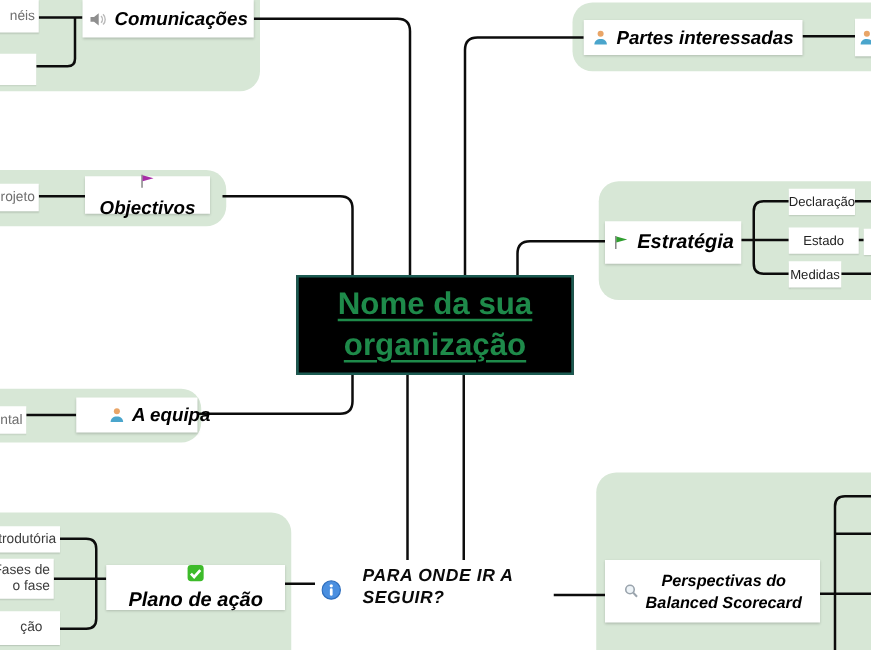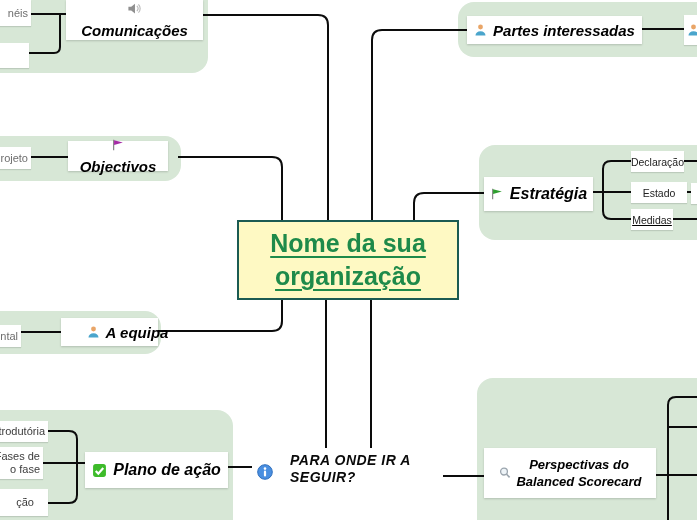--- a/index.html
+++ b/index.html
@@ -22,21 +22,21 @@
   .small .lbl{font-weight:normal;font-style:normal;font-size:10.5px;color:#222;}
   .frag{
     position:absolute;background:#ffffff;box-sizing:border-box;
     display:flex;flex-direction:column;justify-content:center;align-items:flex-end;
     box-shadow:0 1px 1px rgba(0,0,0,.12);
     font-size:11px;color:#6e6e6e;padding-right:3px;line-height:13px;white-space:nowrap;
   }
   .frag.dark{color:#3c3c3c;}
   .central{
     position:absolute;left:237px;top:220px;width:222px;height:80px;
-    background:#fef9c3;border:2px solid #1b5b52;box-sizing:border-box;
+    background:#000000;border:2px solid #1b5b52;box-sizing:border-box;
     display:flex;flex-direction:column;align-items:center;justify-content:center;
   }
   .central div{
     font-size:25px;font-weight:bold;color:#1e8a4a;line-height:33px;
     text-decoration:underline;text-decoration-thickness:2px;text-underline-offset:4px;
     white-space:nowrap;
   }
   .floating{
     position:absolute;left:290px;top:452px;width:156px;text-align:left;
     font-size:14px;font-weight:bold;font-style:italic;color:#0a0a0a;
@@ -80,21 +80,21 @@
     <path d="M228 467 L252 467"></path>
     <path d="M443 476 L484 476"></path>
     <path d="M656 475 L668 475 M697 397 L676 397 Q668 397 668 405 L668 520 M668 427 L697 427 M668 475 L697 475"></path>
   </svg>
 
   <div class="central">
     <div>Nome da sua</div>
     <div>organização</div>
   </div>
 
-  <div class="node sz15" style="left:66px;top:0;width:137px;height:40px;flex-direction:column;">
+  <div class="node sz15" style="left:66px;top:0;width:137px;height:30px;">
     <span class="icon">
       <svg width="15" height="15" viewBox="0 0 16 16">
           <path d="M1.5 6h3l4-3.2v10.4L4.5 10h-3z" fill="#8f8f8f"></path>
           <path d="M10.5 5.2a4 4 0 0 1 0 5.6 M12.2 3.6a6.2 6.2 0 0 1 0 8.8" stroke="#b9b9b9" fill="none" stroke-width="1.2"></path>
         </svg>
     </span>
     <span class="lbl">Comunicações</span>
   </div>
 
   <div class="node sz15" style="left:68px;top:141px;width:100px;height:30px;flex-direction:column;">
@@ -110,21 +110,21 @@
   <div class="node sz15" style="left:61px;top:318px;width:97px;height:28px;padding-left:36px;">
     <span class="icon">
       <svg width="13" height="14" viewBox="0 0 14 14">
           <circle cx="7" cy="3.8" r="2.6" fill="#e9a567"></circle>
           <path d="M1.6 13c0-3 2.3-4.7 5.4-4.7s5.4 1.7 5.4 4.7z" fill="#4aa5cc"></path>
         </svg>
     </span>
     <span class="lbl">A equipa</span>
   </div>
 
-  <div class="node sz16" style="left:85px;top:452px;width:143px;height:36px;">
+  <div class="node sz16" style="left:85px;top:452px;width:143px;height:36px;flex-direction:column;">
     <span class="icon">
       <svg width="15" height="15" viewBox="0 0 14 14">
           <rect x="1" y="1" width="12" height="12" rx="2.5" fill="#3dbb2a"></rect>
           <path d="M3.5 7.4l2.4 2.5 4.6-5.2" stroke="#fff" stroke-width="2" fill="none"></path>
         </svg>
     </span>
     <span class="lbl">Plano de ação</span>
   </div>
 
   <div class="node sz15" style="left:467px;top:16px;width:175px;height:28px;">
@@ -159,21 +159,21 @@
       <span>Balanced Scorecard</span>
     </span>
   </div>
 
   <div class="node small" style="left:631px;top:151px;width:53px;height:21px;">
     <span class="lbl">Declaração</span>
   </div>
   <div class="node small" style="left:631px;top:182px;width:56px;height:21px;">
     <span class="lbl">Estado</span>
   </div>
-  <div class="node small" style="left:631px;top:209px;width:42px;height:21px;text-decoration:underline;">
+  <div class="node small" style="left:631px;top:209px;width:42px;height:21px;">
     <span class="lbl">Medidas</span>
   </div>
 
   <div class="node small" style="left:684px;top:15px;width:36px;height:30px;justify-content:flex-start;padding-left:3px;">
     <span class="icon">
       <svg width="13" height="14" viewBox="0 0 14 14">
           <circle cx="7" cy="3.8" r="2.6" fill="#e9a567"></circle>
           <path d="M1.6 13c0-3 2.3-4.7 5.4-4.7s5.4 1.7 5.4 4.7z" fill="#4aa5cc"></path>
         </svg>
     </span>

